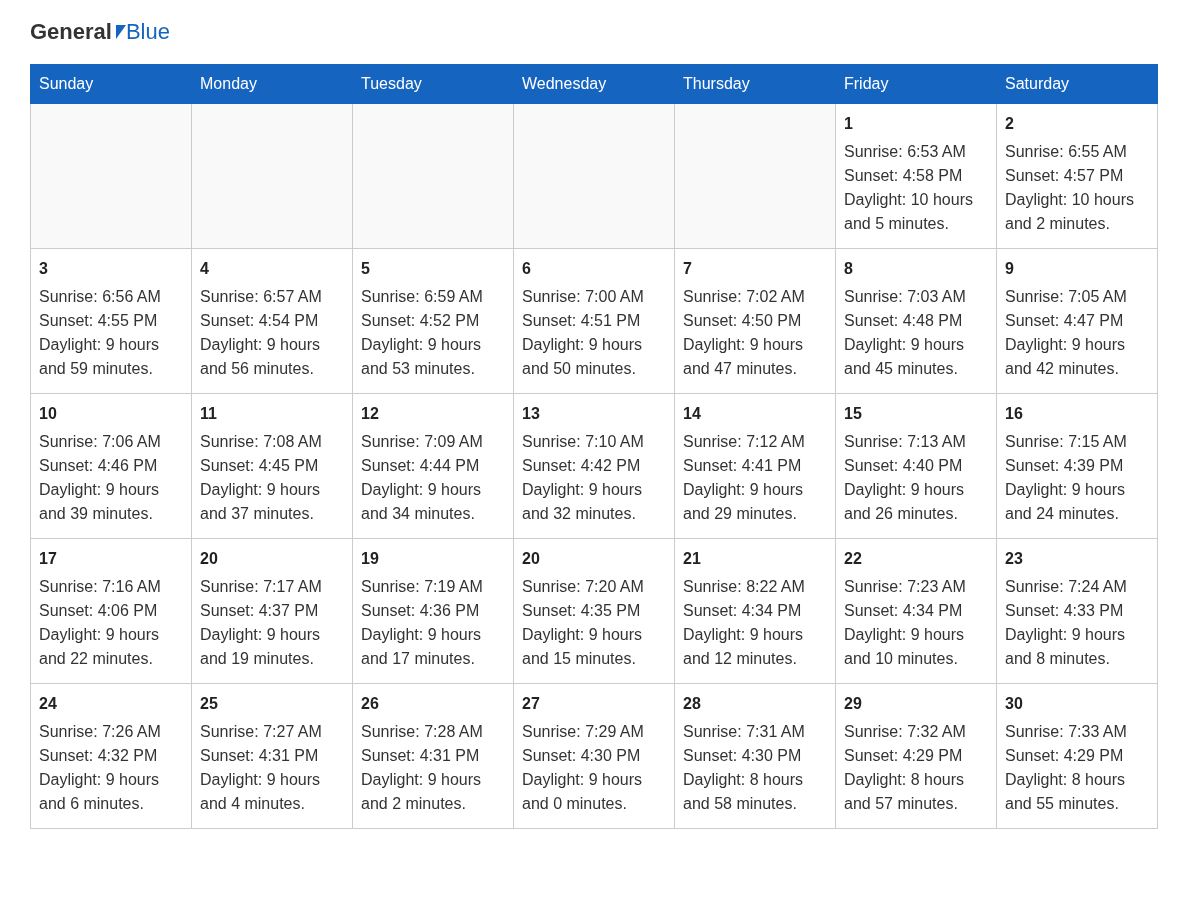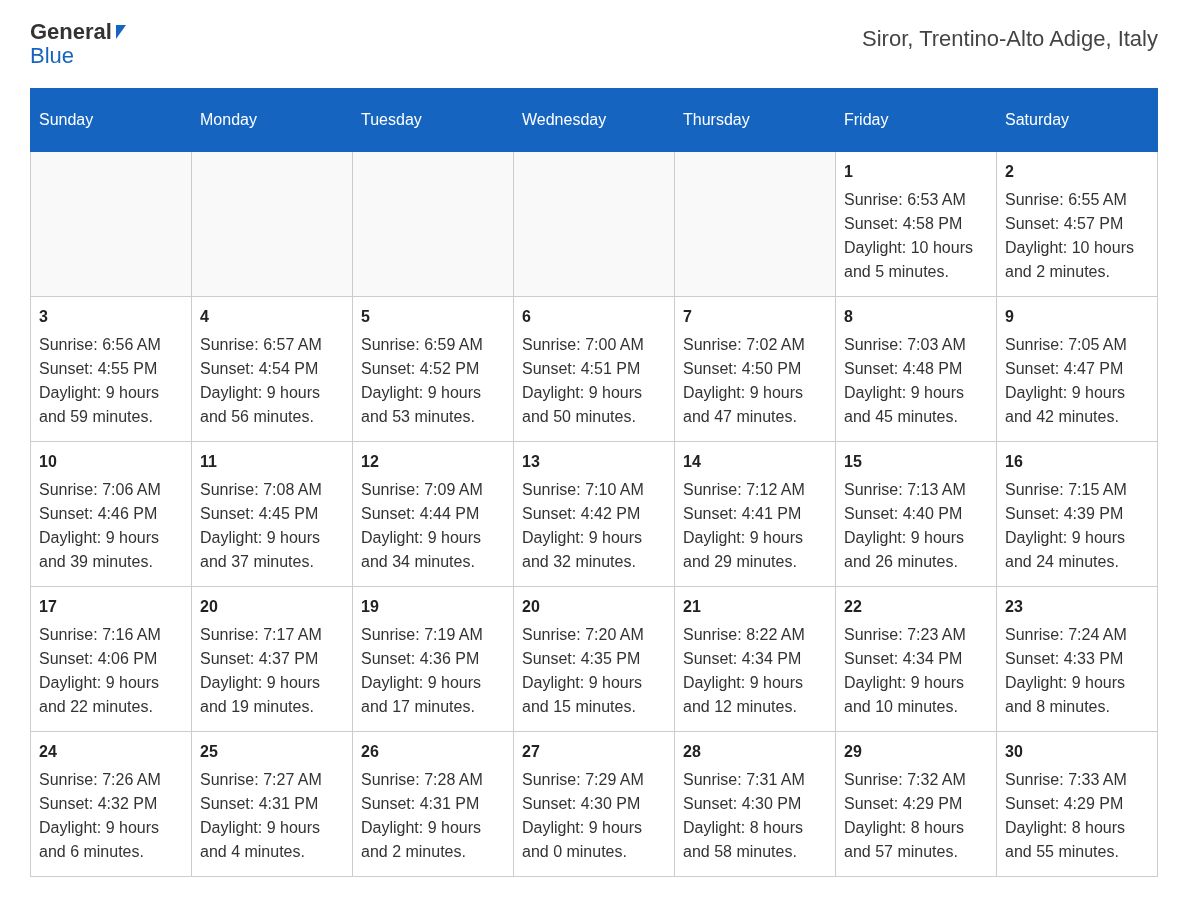--- a/index.html
+++ b/index.html
@@ -10,21 +10,20 @@
       padding: 20px 30px;
     }
     .header {
       display: flex;
       justify-content: space-between;
       align-items: flex-start;
       margin-bottom: 20px;
     }
     .logo {
       display: flex;
-      flex-direction: column;
       font-size: 22px;
       font-weight: bold;
       color: #333;
       line-height: 1.1;
     }
     .logo-triangle {
       display: inline-block;
       width: 0;
       height: 0;
       border-left: 10px solid transparent;
@@ -51,21 +50,21 @@
       color: #444;
       margin-top: 6px;
     }
     .calendar {
       width: 100%;
       border-collapse: collapse;
     }
     .calendar th {
       background: #1565c0;
       color: #fff;
-      padding: 22px 8px;
+      padding: 10px 8px;
       font-size: 16px;
       font-weight: normal;
       text-align: left;
       border: 1px solid #1565c0;
     }
     .calendar td {
       vertical-align: top;
       padding: 8px 8px 12px 8px;
       border: 1px solid #ccc;
       width: 14.28%;
@@ -95,21 +94,20 @@
   <div class="logo">
     <div class="logo-line">
       <span>General</span>
       <span class="logo-triangle"></span>
     </div>
     <div>
       <span style="color:#1565c0; font-weight:normal; font-size:22px;">Blue</span>
     </div>
   </div>
   <div class="title-area">
-    <div class="location">Siror, Trentino-Alto Adige, Italy</div>
   </div>
 </div>
 
 <table class="calendar">
   <thead>
     <tr>
     <th>Sunday</th>
         <th>Monday</th>
         <th>Tuesday</th>
         <th>Wednesday</th>

